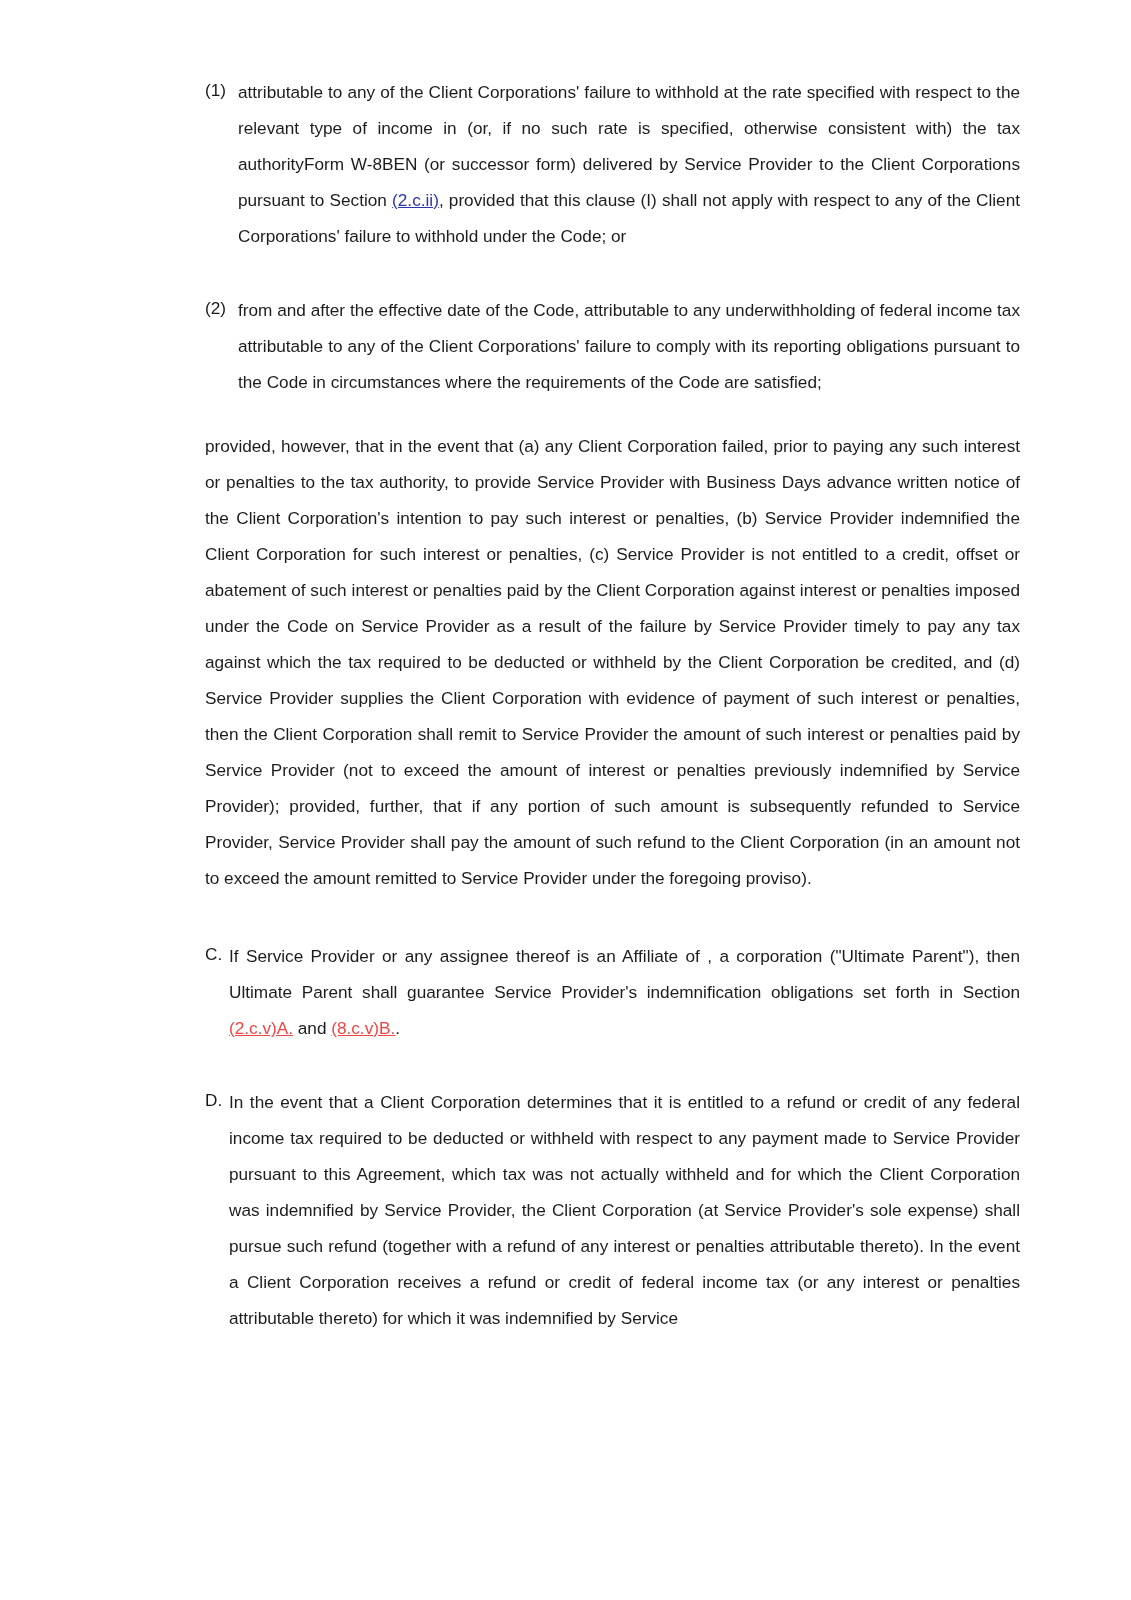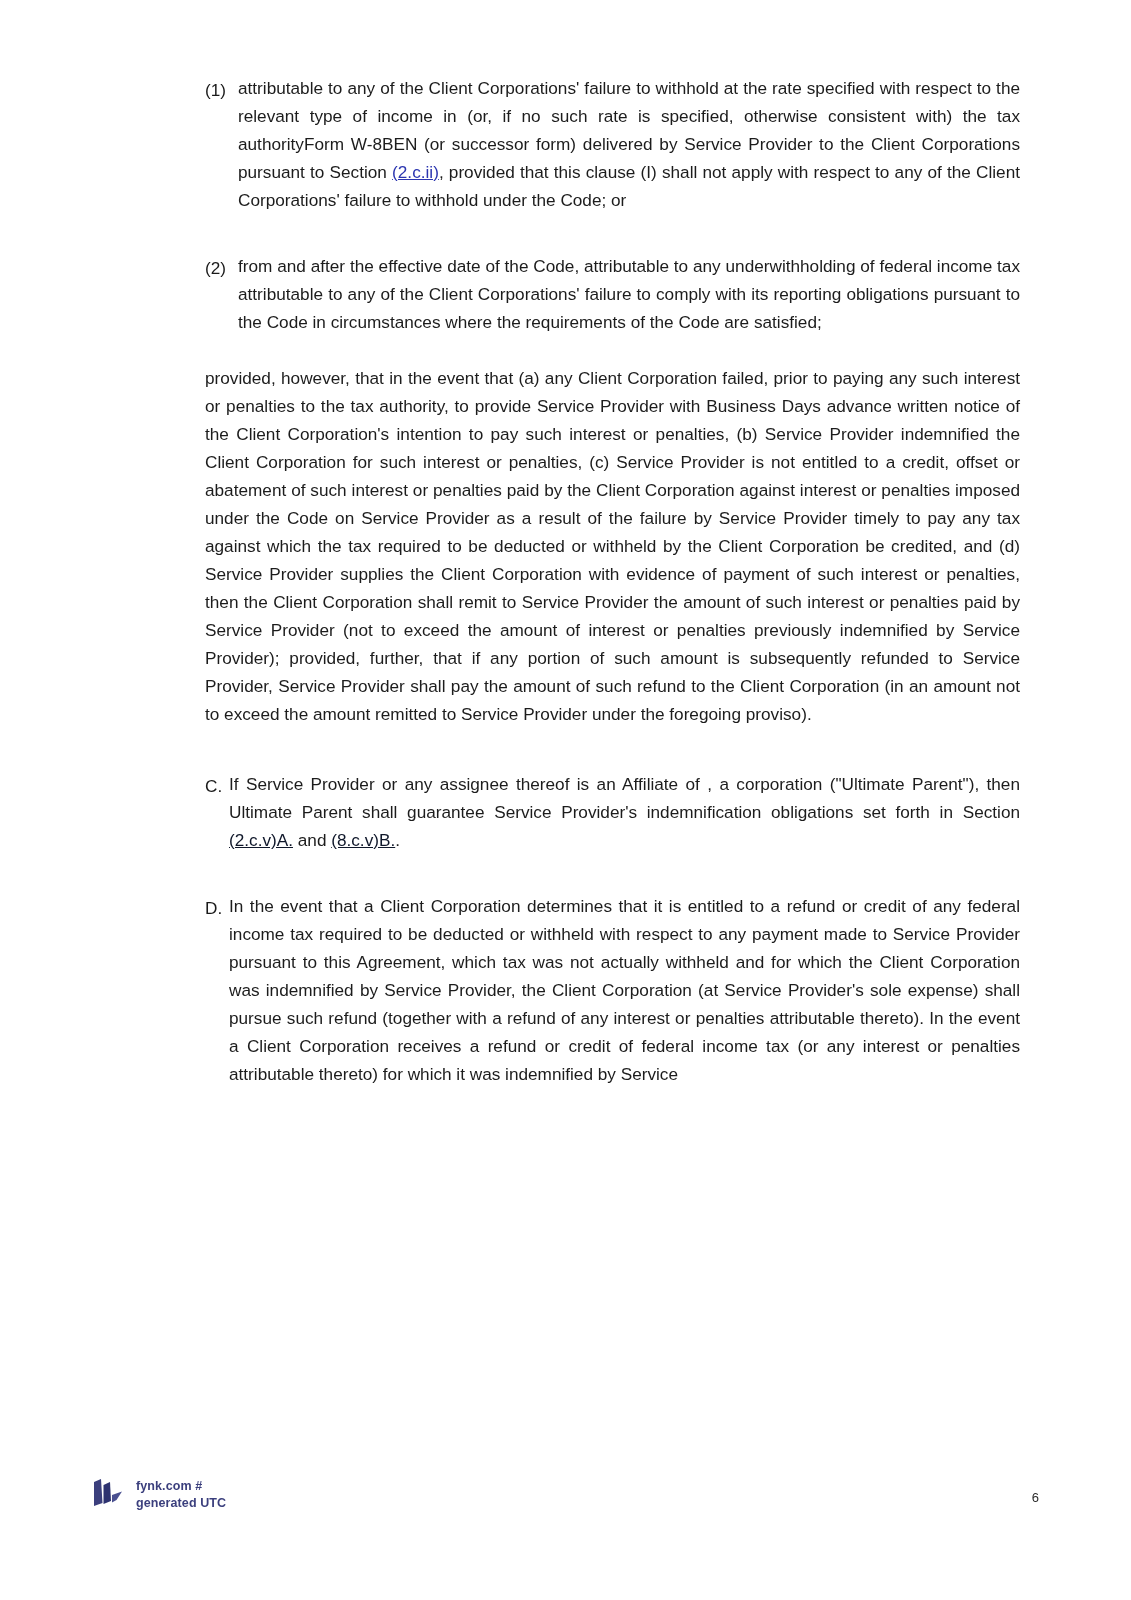--- a/index.html
+++ b/index.html
@@ -20,21 +20,21 @@
     overflow: hidden;
   }
   .content {
     position: absolute;
     left: 205px;
     top: 74px;
     width: 815px;
   }
   .para {
     font-size: 17.2px;
-    line-height: 28px;
+    line-height: 36px;
     text-align: justify;
     text-justify: inter-word;
     color: #1c1c1c;
     margin: 0;
   }
   
   .numitem {
     position: relative;
     padding-left: 33px;
     margin-bottom: 28px;
@@ -67,21 +67,21 @@
   .lastline-noj {
     text-align-last: left;
   }
   a.xref {
     color: #2b35b0;
     text-decoration: underline;
     text-decoration-color: #2b35b0;
     cursor: pointer;
   }
   a.xref2 {
-    color: #0f172a;
+    color: #ef4444;
     text-decoration: underline;
     cursor: pointer;
   }
 
   
   .footer {
     position: absolute;
     left: 0;
     top: 1468px;
     width: 1131px;
@@ -151,28 +151,14 @@
 
     <div class="letteritem" style="margin-top:38px;">
       <span class="marker">D.</span>
       <p class="para">
         <span>In the event that a Client Corporation determines that it is entitled to a refund or credit of any federal income tax required to be deducted or withheld with respect to any payment made to Service Provider pursuant to this Agreement, which tax was not actually withheld and for which the Client Corporation was indemnified by Service Provider, the Client Corporation (at Service Provider's sole expense) shall pursue such refund (together with a refund of any interest or penalties attributable thereto). In the event a Client Corporation receives a refund or credit of federal income tax (or any interest or penalties attributable thereto) for which it was indemnified by Service</span>
       </p>
     </div>
 
   </div>
 
-  <div class="footer">
-    <div class="footer-brand">
-      <svg class="logo-mark" viewBox="0 0 34 38" aria-hidden="true">
-        <path d="M2 6 L9 3 L10.5 27 L2 30 Z" fill="#3b3f7d"></path>
-        <path d="M11.5 9 L18 6 L19 25 L11.5 28 Z" fill="#2d3270"></path>
-        <path d="M20 19 L30 15.5 L24.5 24 L20 26.5 Z" fill="#4a5090"></path>
-      </svg>
-      <div>
-        <div class="footer-text">fynk.com #</div>
-        <div class="footer-text">generated UTC</div>
-      </div>
-    </div>
-    <div class="page-number">6</div>
-  </div>
 
 </div>
 
 </body></html>

